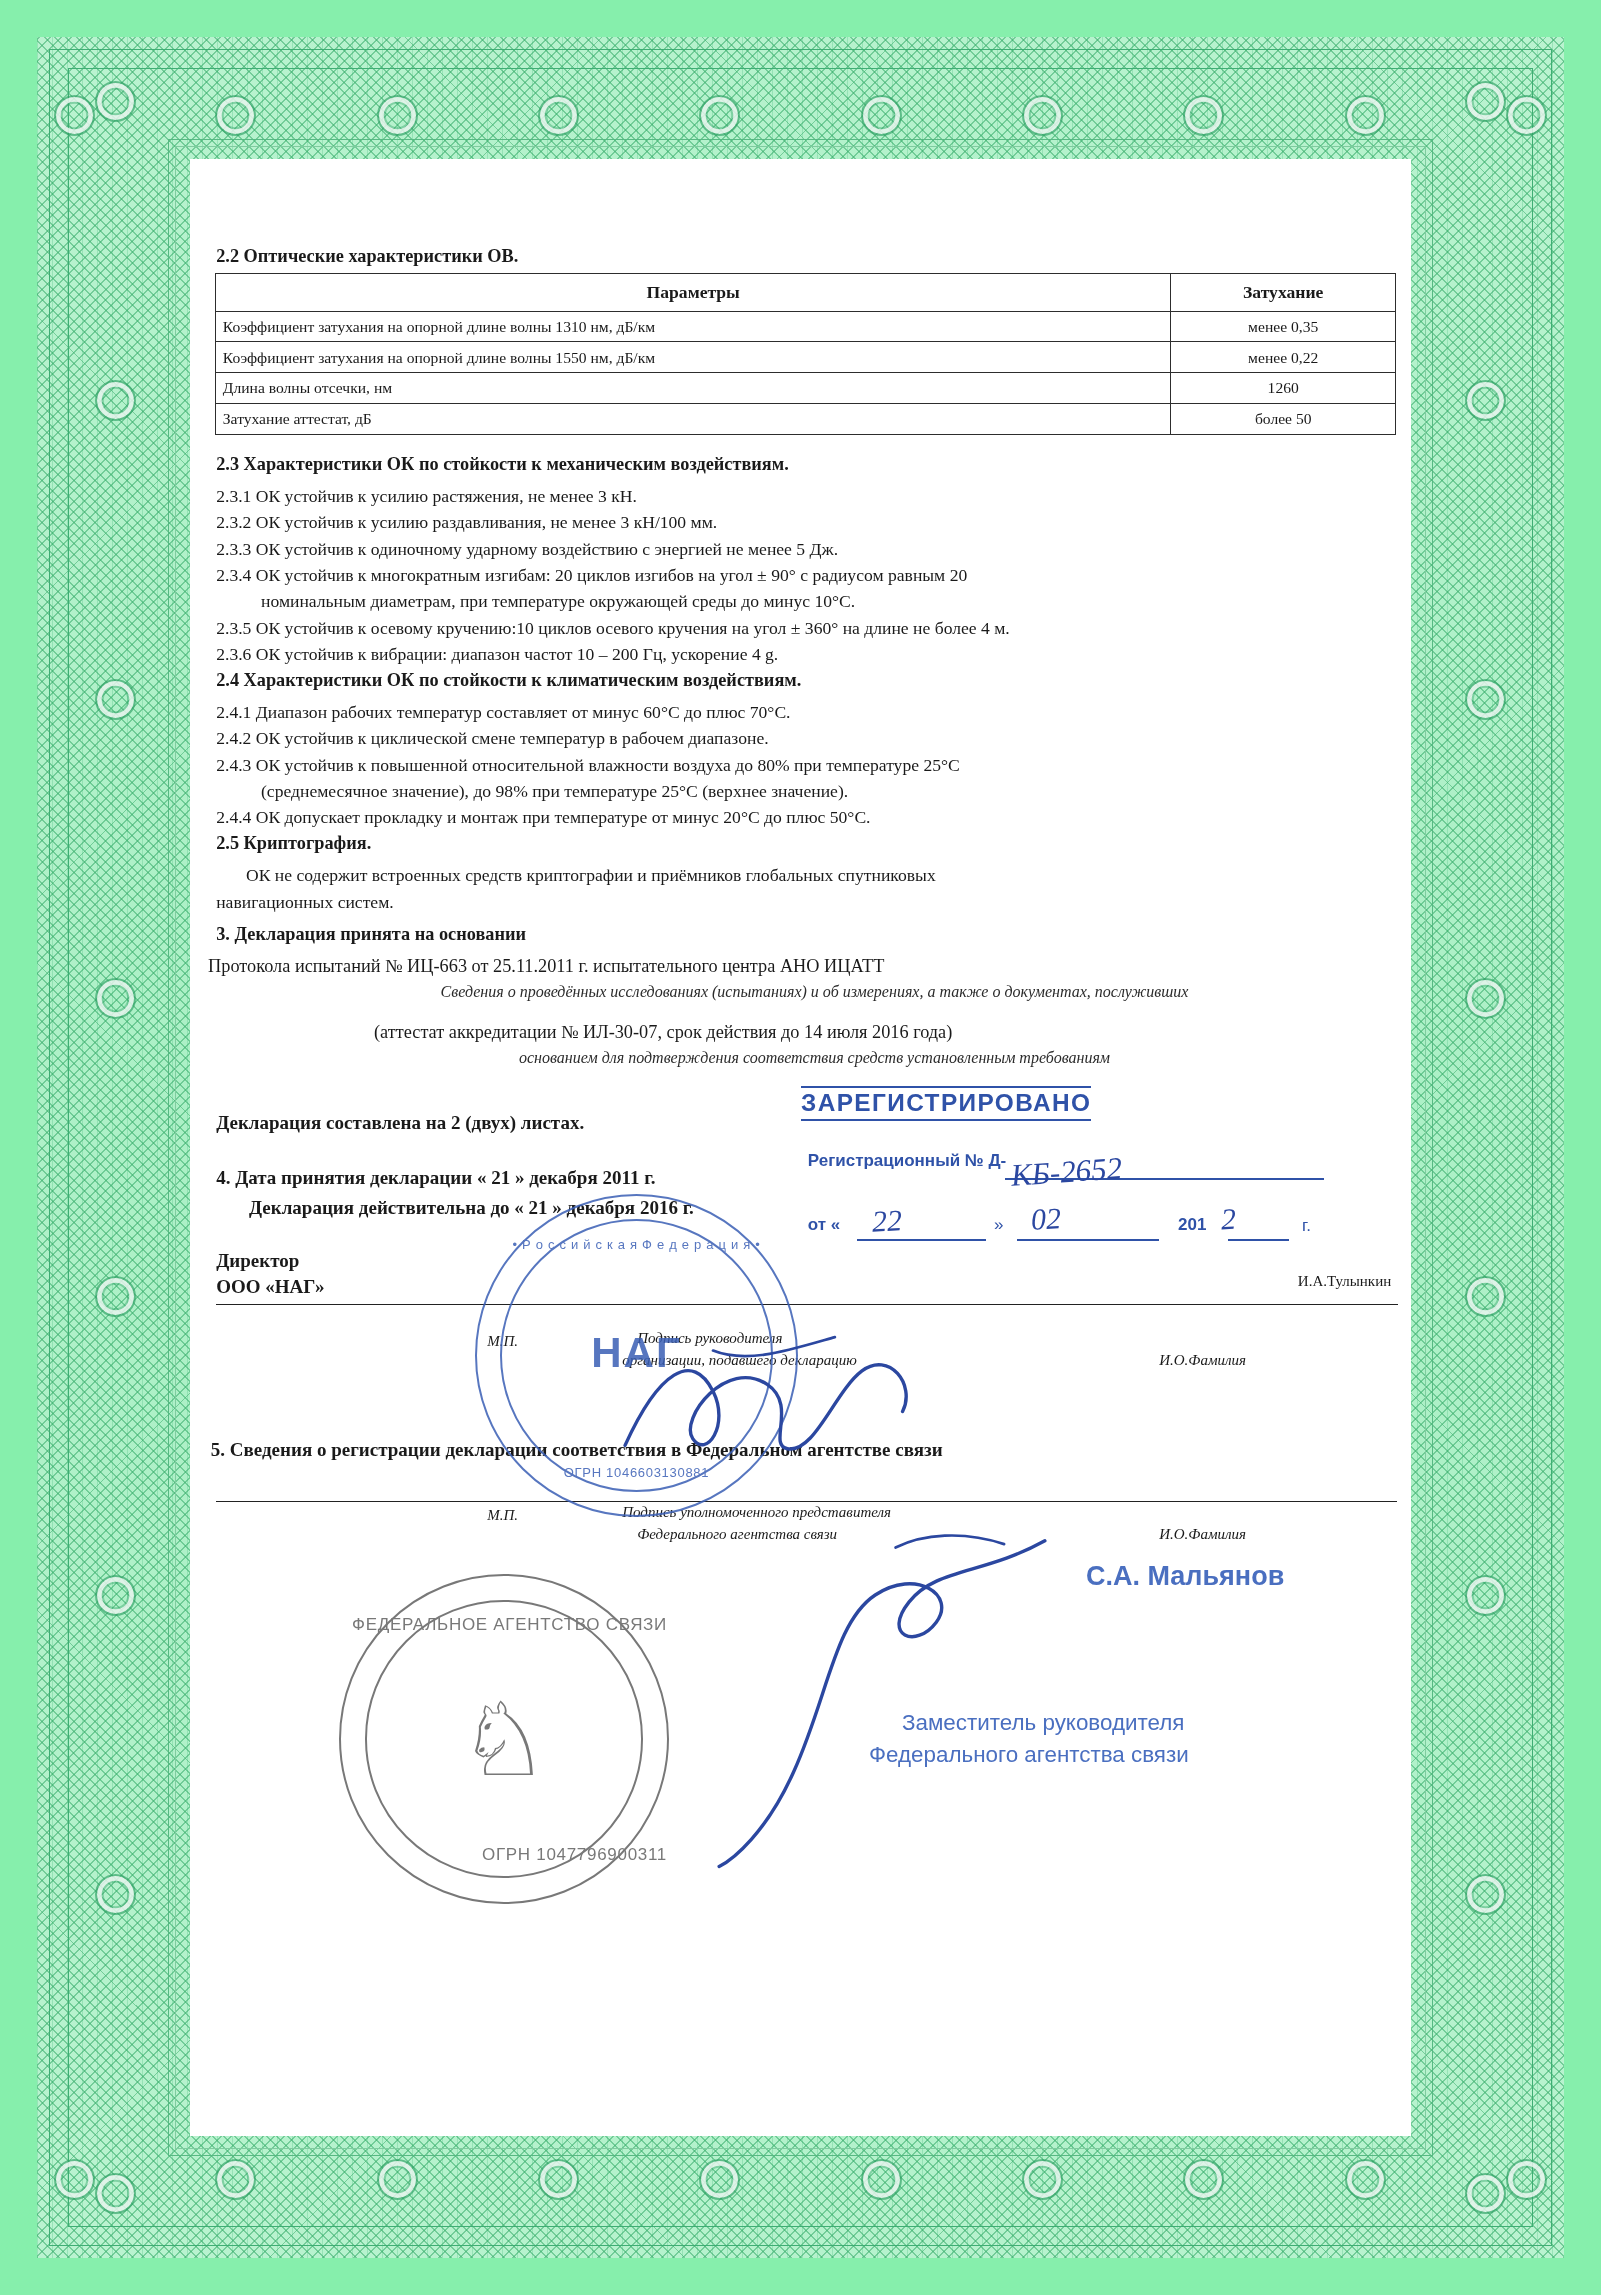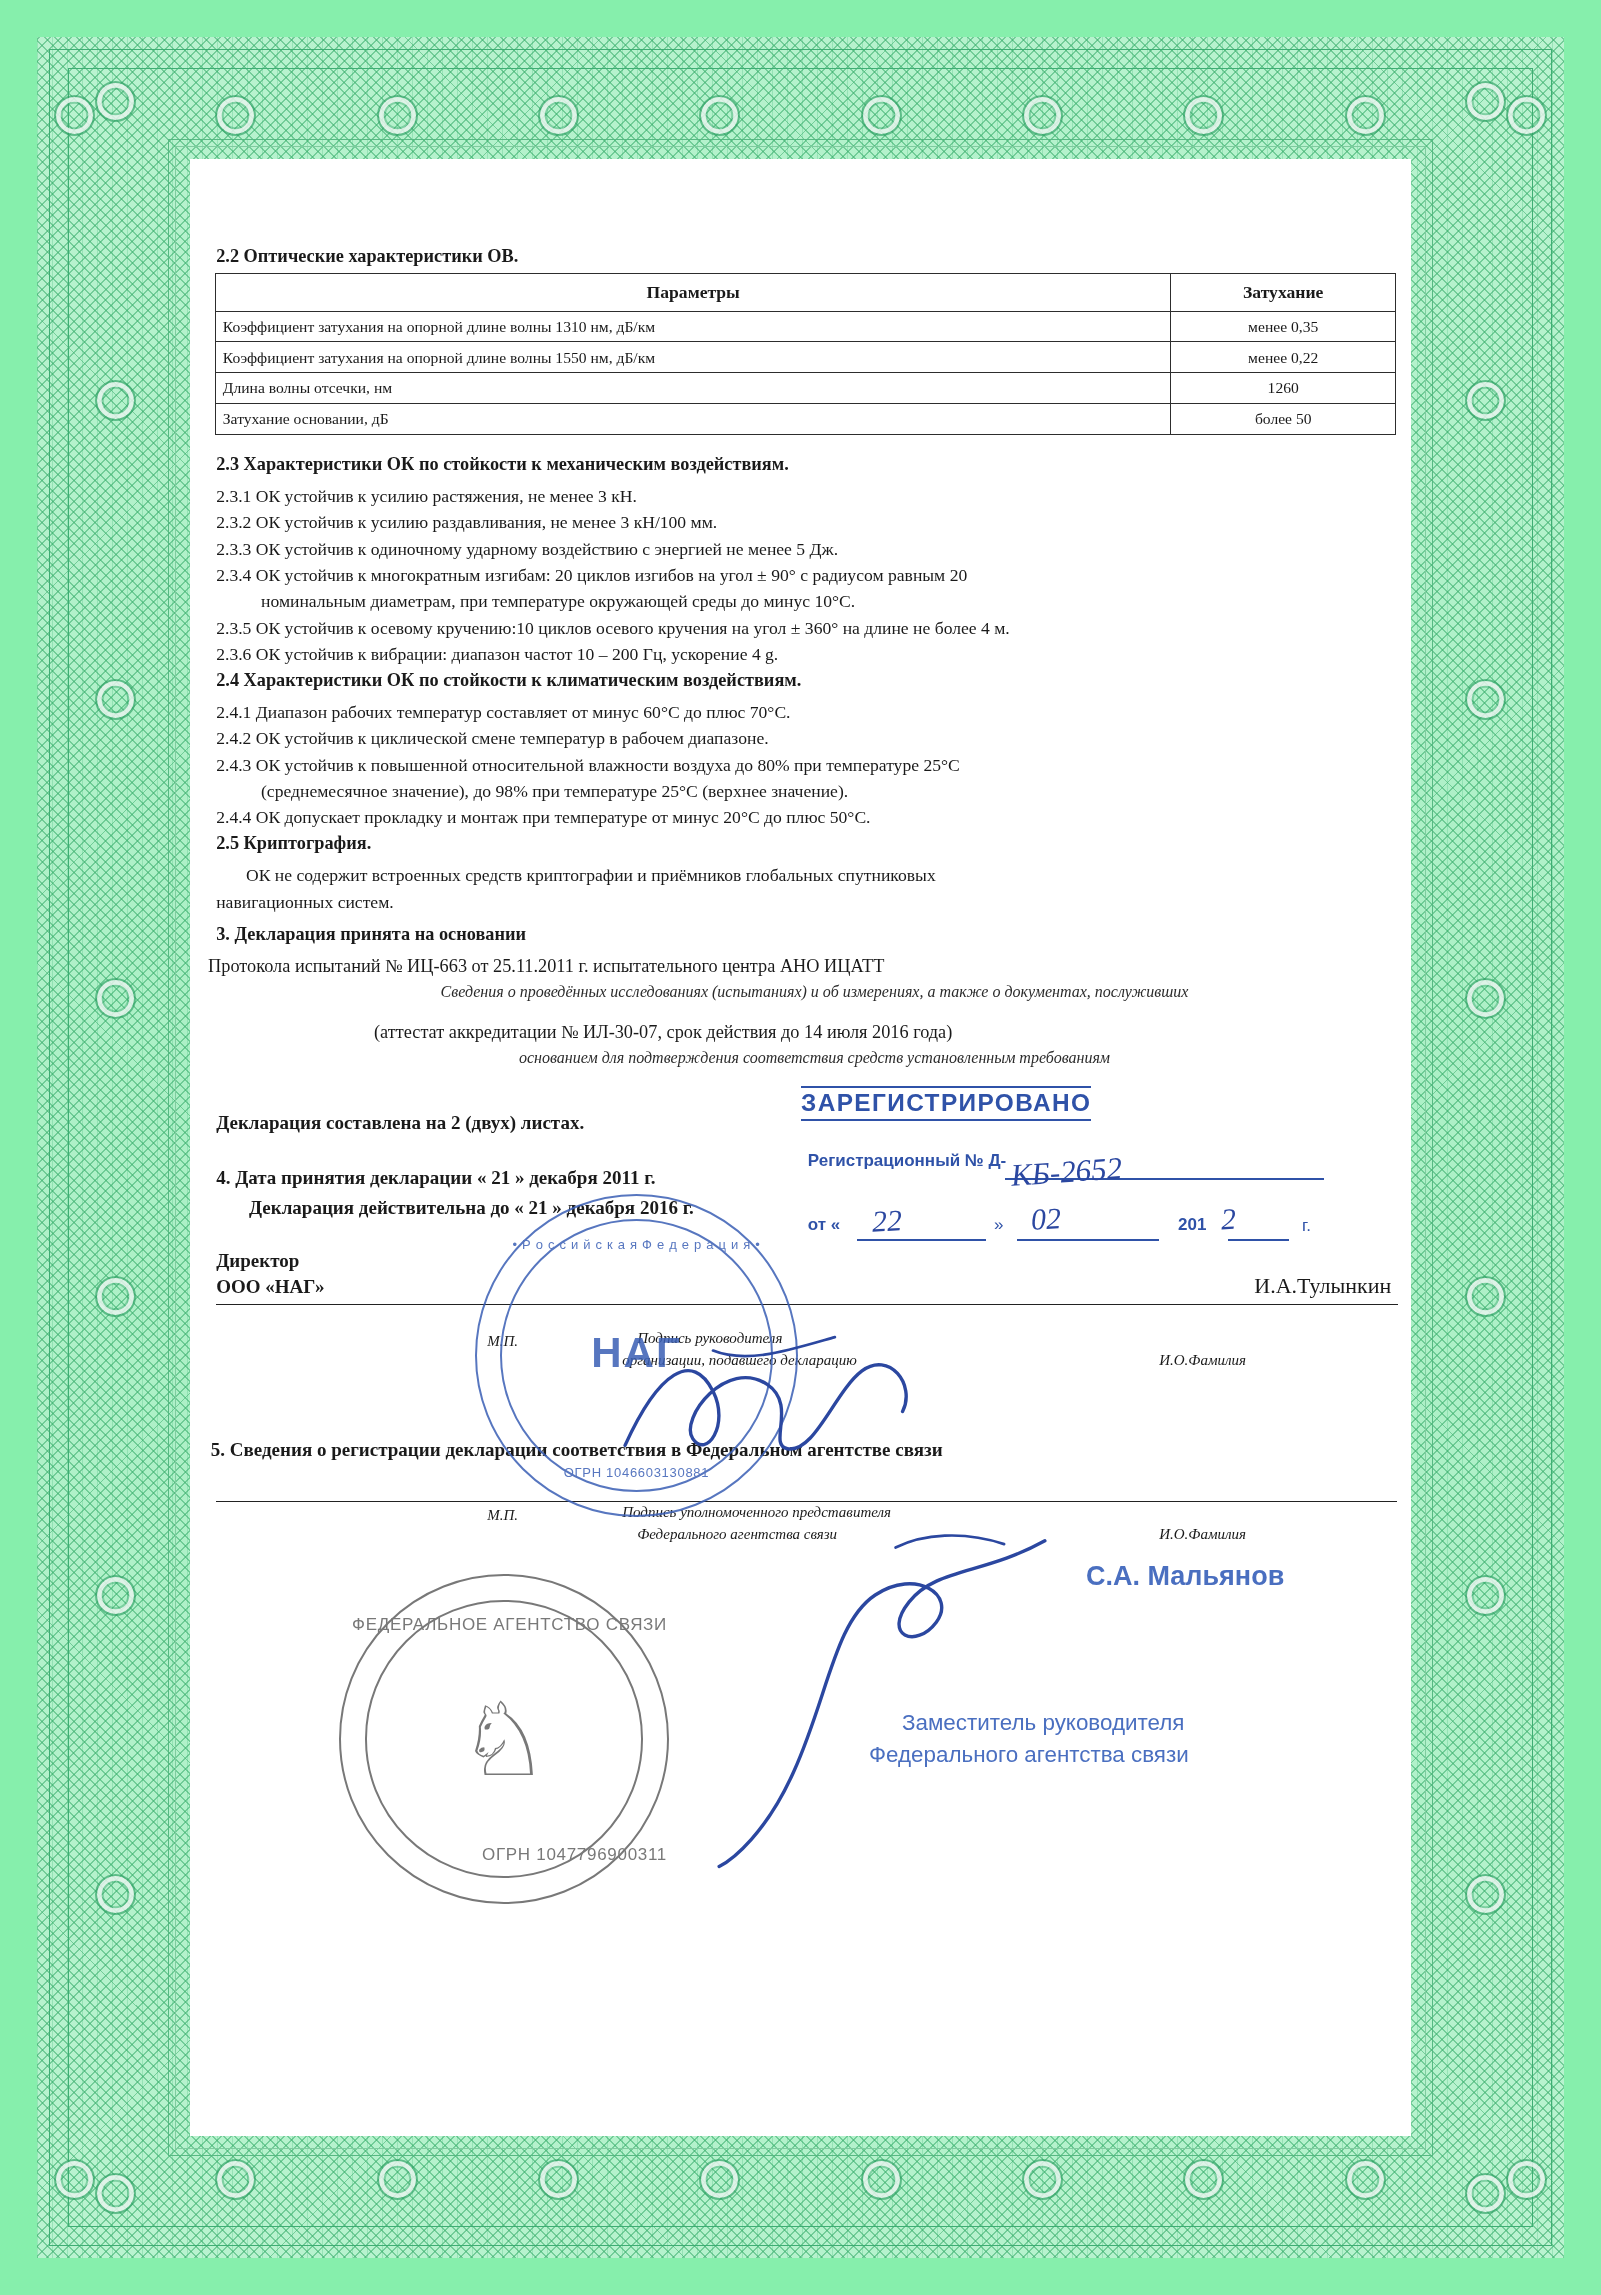--- a/index.html
+++ b/index.html
@@ -168,21 +168,21 @@
   }
   .sign-row {
     position: relative;
     margin-left: 12.2px;
     height: 27px;
   }
   .name-right {
     position: absolute;
     right: 6.8px;
     top: -28.5px;
-    font-size: 22px;
+    font-size: 15px;
   }
   .rule {
     position: absolute;
     left: 0;
     right: 0;
     top: 4.1px;
     border-bottom: 1.4px solid #222;
   }
   .captions {
     position: relative;
@@ -434,21 +434,21 @@
       </tr>
       <tr>
         <td>Коэффициент затухания на опорной длине волны 1550 нм, дБ/км</td>
         <td class="val">менее  0,22</td>
       </tr>
       <tr>
         <td>Длина волны отсечки, нм</td>
         <td class="val">1260</td>
       </tr>
       <tr>
-        <td>Затухание основании, дБ</td>
+        <td>Затухание аттестат, дБ</td>
         <td class="val">более 50</td>
       </tr>
     </tbody>
       </table>
 
     <div class="h-sec">2.3 Характеристики ОК по стойкости к механическим воздействиям.</div>
     <div class="p">2.3.1 ОК устойчив к усилию растяжения, не менее 3 кН.</div>
     <div class="p">2.3.2 ОК устойчив к усилию раздавливания, не менее 3 кН/100 мм.</div>
     <div class="p">2.3.3 ОК устойчив к одиночному ударному воздействию с энергией не менее 5 Дж.</div>
     <div class="p">2.3.4 ОК устойчив к многократным изгибам: 20 циклов изгибов на угол ± 90° с радиусом равным 20</div>

